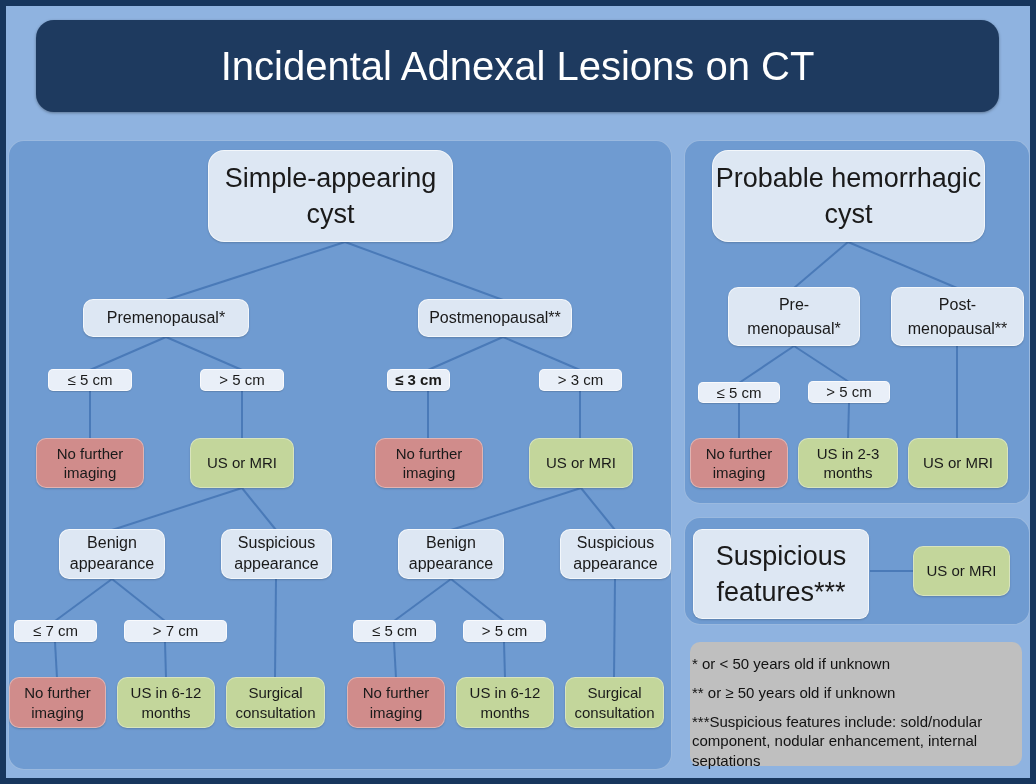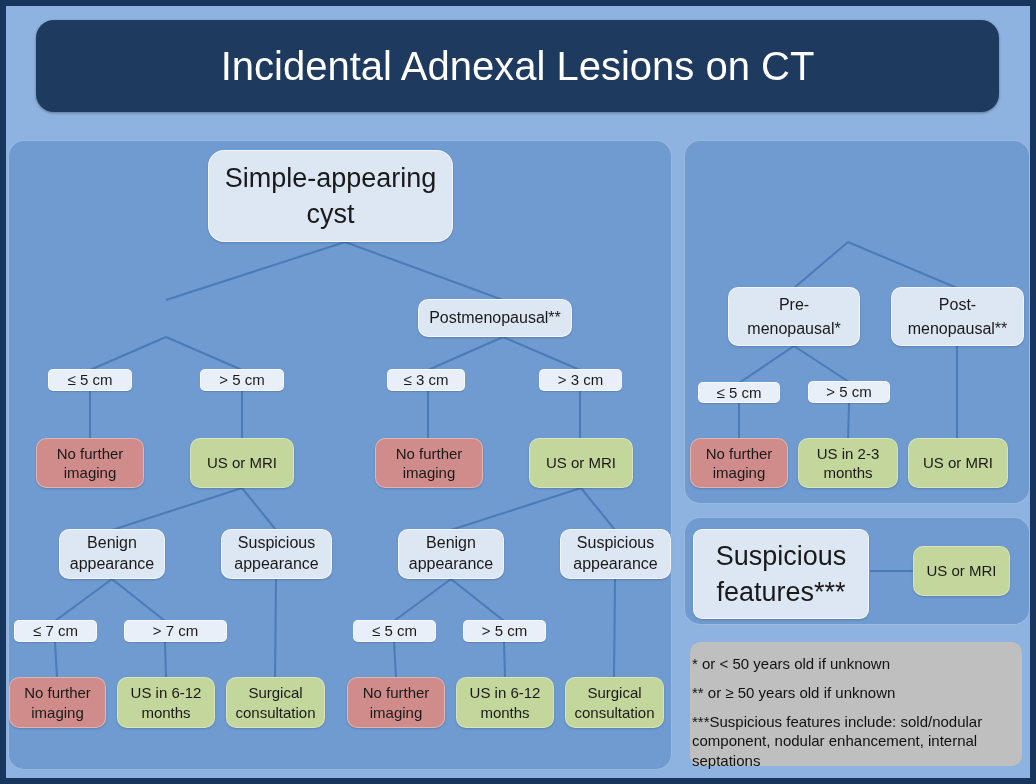--- a/index.html
+++ b/index.html
@@ -133,54 +133,56 @@
     <line x1="794" y1="346" x2="849" y2="382"></line>
     <line x1="739" y1="403" x2="739" y2="440"></line>
     <line x1="849" y1="403" x2="848" y2="440"></line>
     <line x1="957" y1="346" x2="957" y2="440"></line>
 
     <line x1="870" y1="571" x2="913" y2="571"></line>
   </svg>
 
   <div class="node box-light box-root" style="left:208px; top:150px; width:245px; height:92px;">Simple-appearing cyst</div>
 
+  <div class="node box-light box-mid" style="left:83px; top:299px; width:166px; height:38px;">Premenopausal*</div>
   <div class="node box-light box-mid" style="left:418px; top:299px; width:154px; height:38px;">Postmenopausal**</div>
 
   <div class="node box-size" style="left:48px; top:369px; width:84px; height:22px;">≤ 5 cm</div>
   <div class="node box-size" style="left:200px; top:369px; width:84px; height:22px;">&gt; 5 cm</div>
 
   <div class="node box-stop" style="left:36px; top:438px; width:108px; height:50px;">No further imaging</div>
   <div class="node box-action" style="left:190px; top:438px; width:104px; height:50px;">US or MRI</div>
 
   <div class="node box-light box-mid" style="left:59px; top:529px; width:106px; height:50px;">Benign appearance</div>
   <div class="node box-light box-mid" style="left:221px; top:529px; width:111px; height:50px;">Suspicious appearance</div>
 
   <div class="node box-size" style="left:14px; top:620px; width:83px; height:22px;">≤ 7 cm</div>
   <div class="node box-size" style="left:124px; top:620px; width:103px; height:22px;">&gt; 7 cm</div>
 
   <div class="node box-stop" style="left:9px; top:677px; width:97px; height:51px;">No further imaging</div>
   <div class="node box-action" style="left:117px; top:677px; width:98px; height:51px;">US in 6-12 months</div>
   <div class="node box-action" style="left:226px; top:677px; width:99px; height:51px;">Surgical consultation</div>
 
-  <div class="node box-size" style="left:387px; top:369px; width:78px; height:22px;">≤ 3 cm</div>
+  <div class="node box-size" style="left:387px; top:369px; width:63px; height:22px;font-weight:bold;">≤ 3 cm</div>
   <div class="node box-size" style="left:539px; top:369px; width:83px; height:22px;">&gt; 3 cm</div>
 
   <div class="node box-stop" style="left:375px; top:438px; width:108px; height:50px;">No further imaging</div>
   <div class="node box-action" style="left:529px; top:438px; width:104px; height:50px;">US or MRI</div>
 
   <div class="node box-light box-mid" style="left:398px; top:529px; width:106px; height:50px;">Benign appearance</div>
   <div class="node box-light box-mid" style="left:560px; top:529px; width:111px; height:50px;">Suspicious appearance</div>
 
   <div class="node box-size" style="left:353px; top:620px; width:83px; height:22px;">≤ 5 cm</div>
   <div class="node box-size" style="left:463px; top:620px; width:83px; height:22px;">&gt; 5 cm</div>
 
   <div class="node box-stop" style="left:347px; top:677px; width:98px; height:51px;">No further imaging</div>
   <div class="node box-action" style="left:456px; top:677px; width:98px; height:51px;">US in 6-12 months</div>
   <div class="node box-action" style="left:565px; top:677px; width:99px; height:51px;">Surgical consultation</div>
 
+  <div class="node box-light box-root" style="left:712px; top:150px; width:273px; height:92px;">Probable hemorrhagic cyst</div>
 
   <div class="node box-light box-mid2" style="left:728px; top:287px; width:132px; height:59px;">Pre-menopausal*</div>
   <div class="node box-light box-mid2" style="left:891px; top:287px; width:133px; height:59px;">Post-menopausal**</div>
 
   <div class="node box-size" style="left:698px; top:382px; width:82px; height:21px;">≤ 5 cm</div>
   <div class="node box-size" style="left:808px; top:381px; width:82px; height:22px;">&gt; 5 cm</div>
 
   <div class="node box-stop" style="left:690px; top:438px; width:98px; height:50px;">No further imaging</div>
   <div class="node box-action" style="left:798px; top:438px; width:100px; height:50px;">US in 2-3 months</div>
   <div class="node box-action" style="left:908px; top:438px; width:100px; height:50px;">US or MRI</div>

